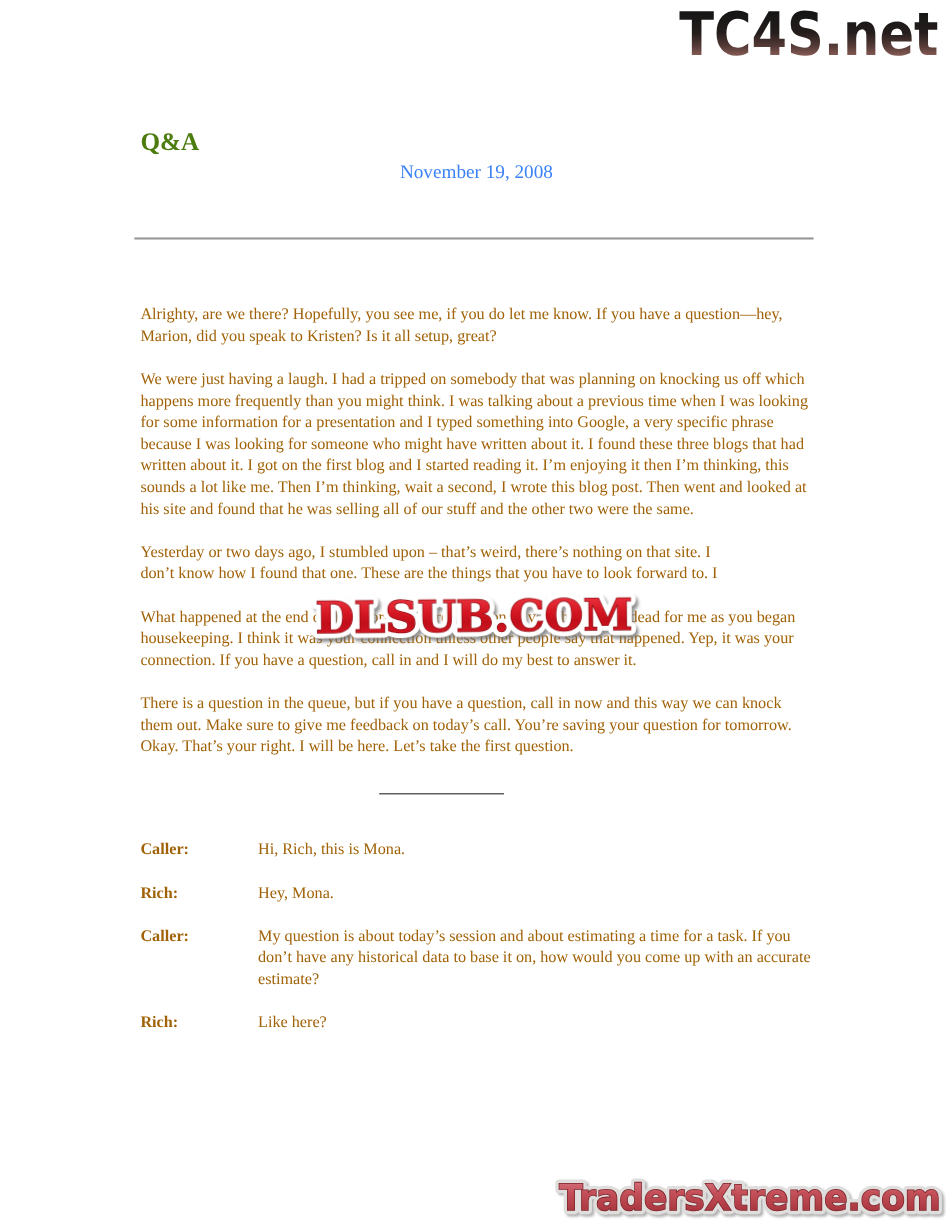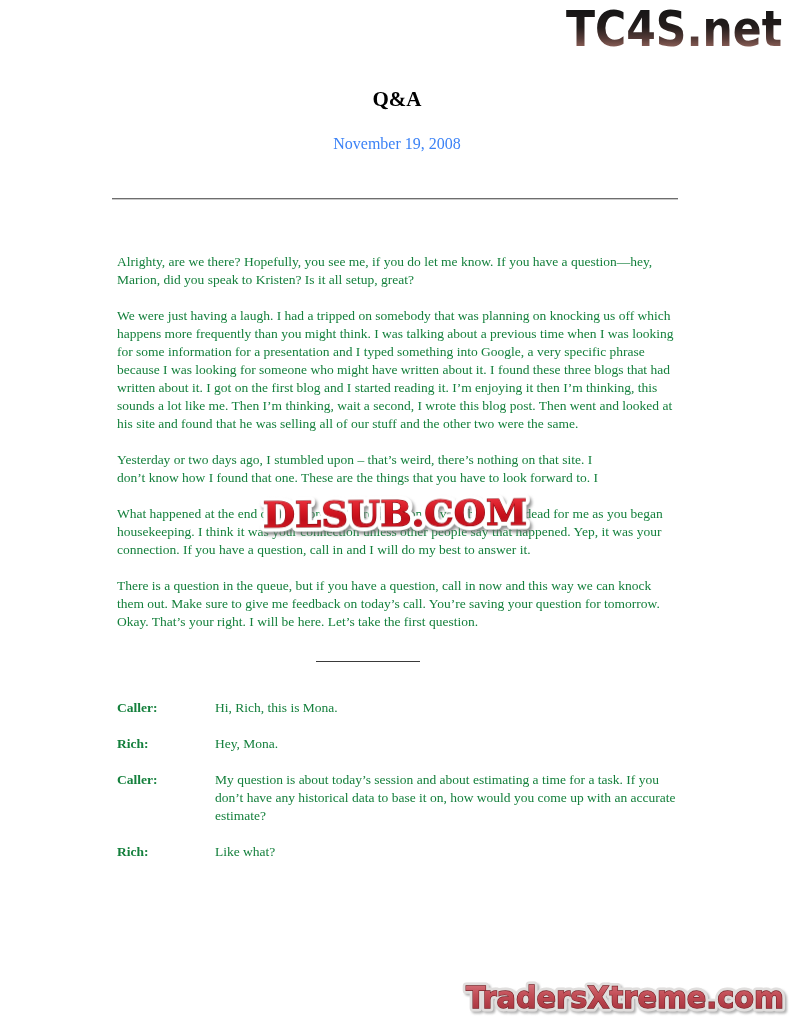--- a/index.html
+++ b/index.html
@@ -9,36 +9,36 @@
     background:#ffffff;
     overflow:hidden;
     font-family:"Liberation Serif", serif;
   }
 
   
   .top-logo { position:absolute; top:2px; left:560px; width:230px; height:52px; }
 
   
   .doc-title {
-    position:absolute; top:87px; left:117px; width:560px;
-    text-align:center; font-size:21px; font-weight:bold; color:#000000;
+    position:absolute; top:106px; left:117px; width:560px;
+    text-align:left; font-size:21px; font-weight:bold; color:#4d7c0f;
   }
   .doc-date {
     position:absolute; top:135px; left:117px; width:560px;
     text-align:center; font-size:16px; color:#3b82f6;
   }
   .title-rule {
     position:absolute; top:198px; left:112px; width:566px; height:0;
     border-top:1px solid #6e6e6e; border-bottom:1px solid #c9c9c9;
   }
 
   
   .content {
     position:absolute; top:253px; left:117px; width:560px;
-    font-size:13.5px; line-height:18px; color:#15803d;
+    font-size:13.5px; line-height:18px; color:#a16207;
     display:flow-root;
   }
   .content p { margin:0 0 18px 0; }
   .p3 { margin:0 0 18px 0; }
   .p3-line { white-space:nowrap; height:18px; }
   .p3-line3 { position:relative; }
   .p3-frag-right { position:absolute; left:428px; top:0; }
 
   .section-divider {
     width:104px; height:0; border-top:1px solid #3a3a3a;
@@ -104,21 +104,21 @@
     <div class="dlg-row">
       <span class="dlg-speaker">Rich:</span>
       <span class="dlg-text">Hey, Mona.</span>
     </div>
     <div class="dlg-row">
       <span class="dlg-speaker">Caller:</span>
       <span class="dlg-text">My question is about today’s session and about estimating a time for a task. If you don’t have any historical data to base it on, how would you come up with an accurate estimate?</span>
     </div>
     <div class="dlg-row">
       <span class="dlg-speaker">Rich:</span>
-      <span class="dlg-text">Like what?</span>
+      <span class="dlg-text">Like here?</span>
     </div>
   </div>
 
   <svg class="stamp" viewBox="0 0 300 48" xmlns="http://www.w3.org/2000/svg">
     <defs>
       <linearGradient id="dlsubGrad" gradientUnits="userSpaceOnUse" x1="0" y1="8" x2="0" y2="36">
         <stop offset="0" stop-color="#e8303c"></stop>
         <stop offset="0.4" stop-color="#d51722"></stop>
         <stop offset="0.7" stop-color="#c10e1a"></stop>
         <stop offset="1" stop-color="#cf1722"></stop>

